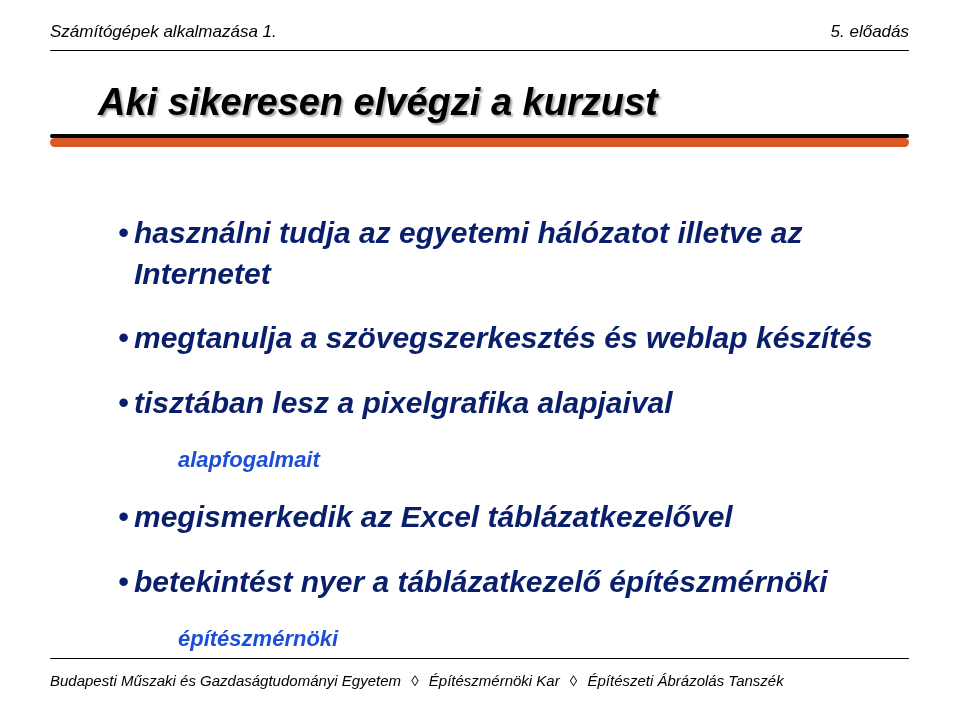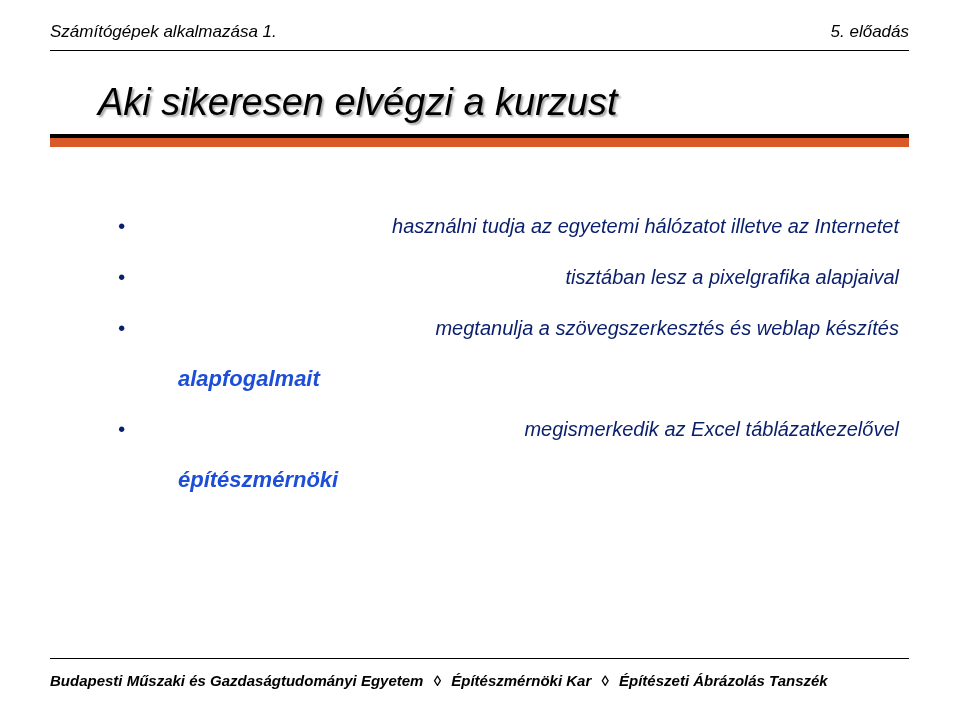--- a/index.html
+++ b/index.html
@@ -1,15 +1,15 @@
 <!DOCTYPE html>
 <html><head>
 <meta charset="utf-8">
 <style>
-  * { box-sizing: border-box; margin: 0; padding: 0; }
+  * { box-sizing: border-box; margin: 0; padding: 0; border-radius: 19px; }
   html, body { width: 959px; height: 717px; }
   body {
     background: #fff;
     font-family: Verdana, Geneva, sans-serif;
     color: #000;
     position: relative;
   }
   .page {
     width: 959px;
     height: 717px;
@@ -25,21 +25,21 @@
     font-size: 17px;
     color: #000;
   }
   .header-underline {
     margin: 0 50px 0 50px;
     height: 1px;
     background: #000;
   }
   .slide-title {
     font-size: 38px;
-    font-weight: normal;
+    font-weight: bold;
     font-style: italic;
     color: #000;
     text-shadow: 2px 2px 2px rgba(0,0,0,0.35);
     padding: 30px 0 4px 98px;
   }
   .title-line {
     margin: 6px 50px 0 50px;
     height: 4px;
     background: #000;
   }
@@ -49,28 +49,27 @@
     background: #d85a28;
   }
   .accent-spacer {
     height: 6px;
   }
   .body-area {
     padding: 60px 60px 0 118px;
   }
   .bullet {
     position: relative;
-    font-size: 20px;
-    font-weight: normal;
+    font-size: 30px;
+    font-weight: bold;
     font-style: italic;
     color: #0a1f6b;
     line-height: 1.35;
     margin-bottom: 24px;
     padding-left: 16px;
-    text-align: right;
   }
   .bullet::before {
     content: "•";
     position: absolute;
     left: 0;
     top: 0;
     color: #0a1f6b;
   }
   .sub {
     font-size: 22px;
@@ -90,21 +89,20 @@
   }
   .footer-row {
     position: absolute;
     left: 50px;
     right: 50px;
     bottom: 28px;
     font-style: italic;
     font-size: 15px;
     color: #000;
     white-space: nowrap;
-    font-weight: bold;
   }
   .diamond {
     display: inline-block;
     padding: 0 6px;
     font-style: normal;
   }
 </style>
 </head>
 <body>
 
@@ -118,27 +116,28 @@
 
   <div class="slide-title">Aki sikeresen elvégzi a kurzust</div>
   <div class="title-line"></div>
   <div class="title-accent"></div>
   <div class="accent-spacer"></div>
 
   <div class="body-area">
 
     <div class="bullet">használni tudja az egyetemi hálózatot illetve az Internetet</div>
 
+    <div class="bullet">megtanulja a szövegszerkesztés és weblap készítés</div>
+
     <div class="bullet">tisztában lesz a pixelgrafika alapjaival</div>
-
-    <div class="bullet">megtanulja a szövegszerkesztés és weblap készítés</div>
     <div class="sub">alapfogalmait</div>
 
     <div class="bullet">megismerkedik az Excel táblázatkezelővel</div>
 
+    <div class="bullet">betekintést nyer a táblázatkezelő építészmérnöki</div>
     <div class="sub">építészmérnöki</div>
 
   </div>
 
   <div class="footer-line"></div>
   <div class="footer-row">
     <span>Budapesti Műszaki és Gazdaságtudományi Egyetem</span>
     <span class="diamond">◊</span>
     <span>Építészmérnöki Kar</span>
     <span class="diamond">◊</span>

